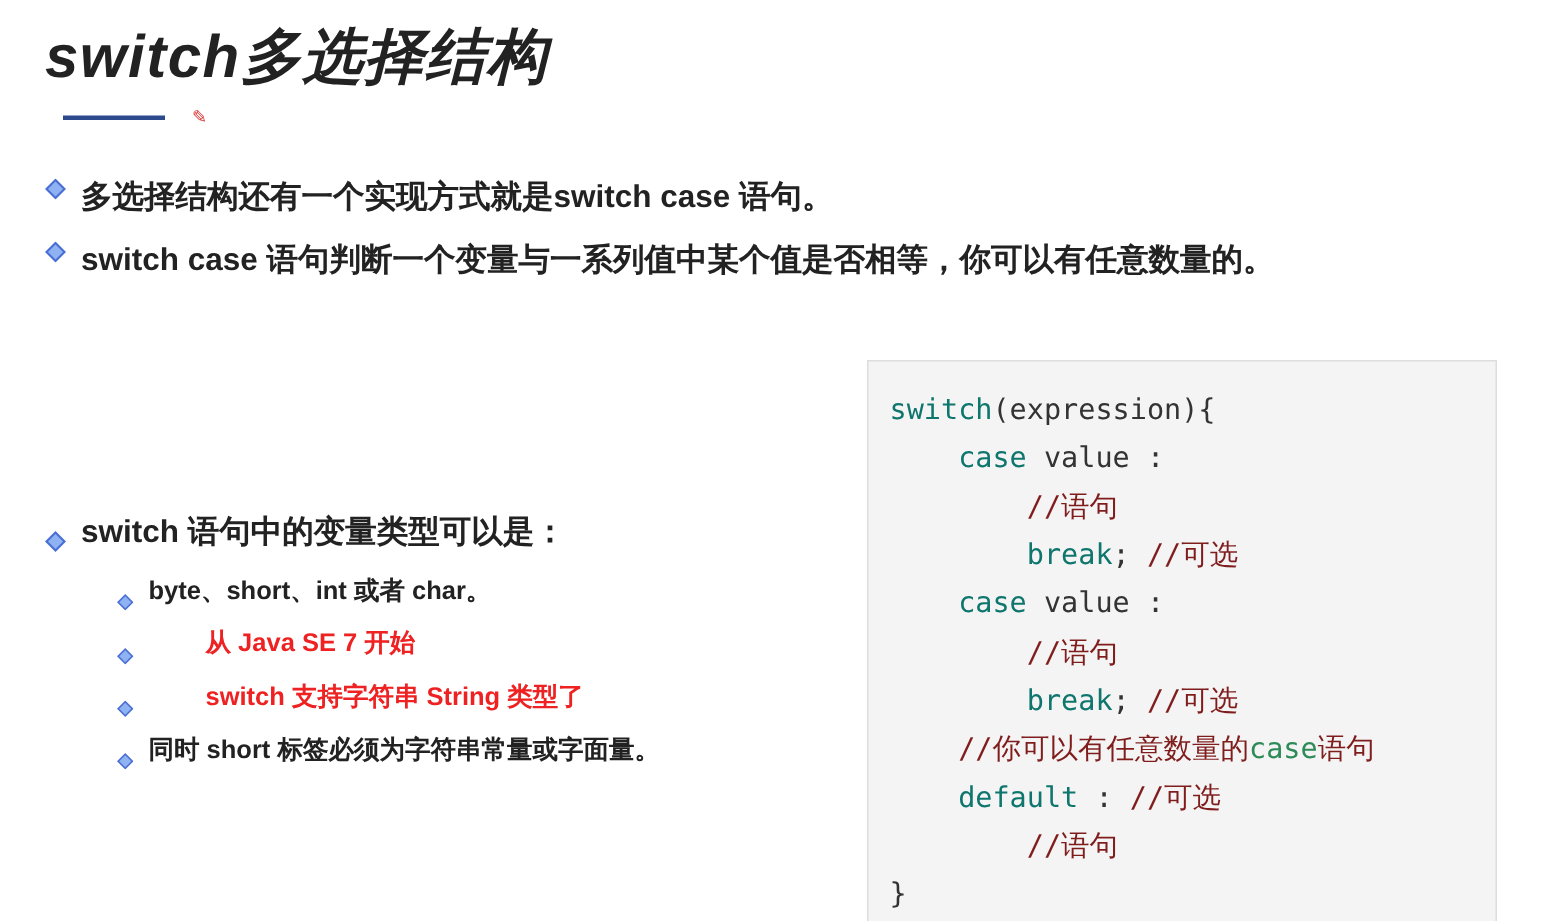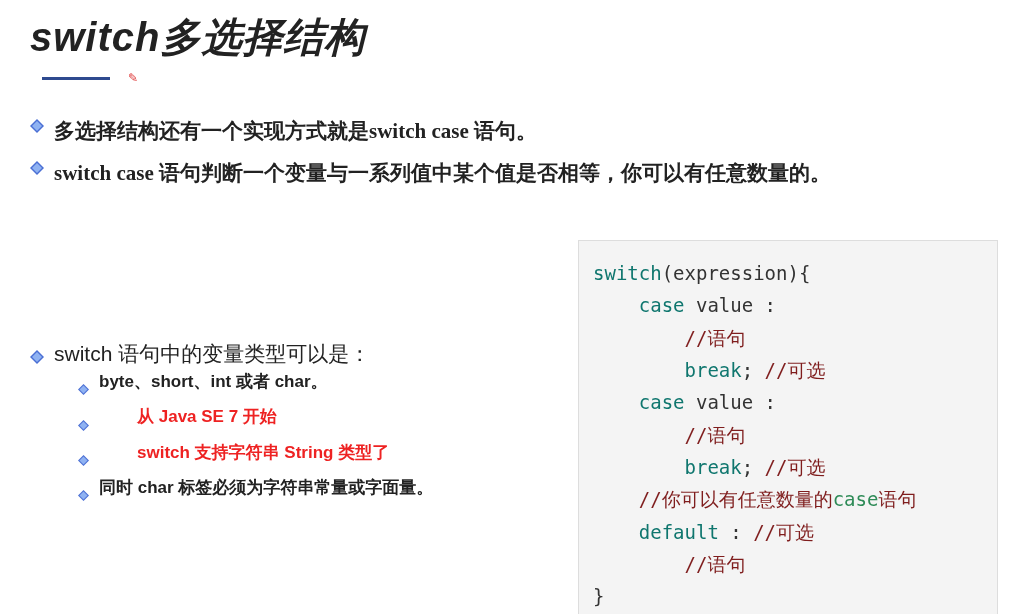--- a/index.html
+++ b/index.html
@@ -31,21 +31,20 @@
       margin-left: 12px;
     }
     .pencil {
       margin-left: 18px;
       font-size: 12px;
       color: #d33;
     }
     .bullet-list {
       list-style: none;
       margin-bottom: 50px;
-      font-family: Liberation Serif, serif;
     }
     .bullet-item {
       display: flex;
       align-items: flex-start;
       margin-bottom: 8px;
       font-size: 21px;
       font-weight: bold;
       color: #222;
       line-height: 1.6;
     }
@@ -64,24 +63,25 @@
       display: flex;
       align-items: flex-start;
       justify-content: space-between;
     }
     .left-col {
       flex: 1;
       padding-top: 100px;
     }
     .sub-head {
       display: flex;
-      align-items: center;
+      align-items: flex-end;
       font-size: 21px;
-      font-weight: normal;
-      color: #222;
+      font-weight: bold;
+      color: #222;
+      margin-bottom: 12px;
     }
     .sub-head .diamond { margin-right: 10px; margin-top: 6px; }
     .sub-list {
       list-style: none;
       padding-left: 48px;
     }
     .sub-item {
       display: flex;
       align-items: flex-end;
       font-size: 17px;
@@ -184,21 +184,21 @@
           </span>
         <span>switch 支持字符串 String 类型了</span>
       </li>
       <li class="sub-item">
         <span class="diamond-sm">
             <svg width="11" height="11" viewBox="0 0 11 11">
               <polygon points="5.5,0 11,5.5 5.5,11 0,5.5" fill="#4a6fd4"></polygon>
               <polygon points="5.5,1.5 9.5,5.5 5.5,9.5 1.5,5.5" fill="#8fb2f2"></polygon>
             </svg>
           </span>
-        <span>同时 char 标签必须为字符串常量或字面量。</span>
+        <span>同时 short 标签必须为字符串常量或字面量。</span>
       </li>
     </ul>
   </div>
 
   <div class="code-block"><span class="kw">switch</span><span>(expression){</span>
     <span class="kw">case</span><span> value :</span>
         <span class="cmt">//语句</span>
         <span class="kw">break</span><span>; </span><span class="cmt">//可选</span>
     <span class="kw">case</span><span> value :</span>
         <span class="cmt">//语句</span>

